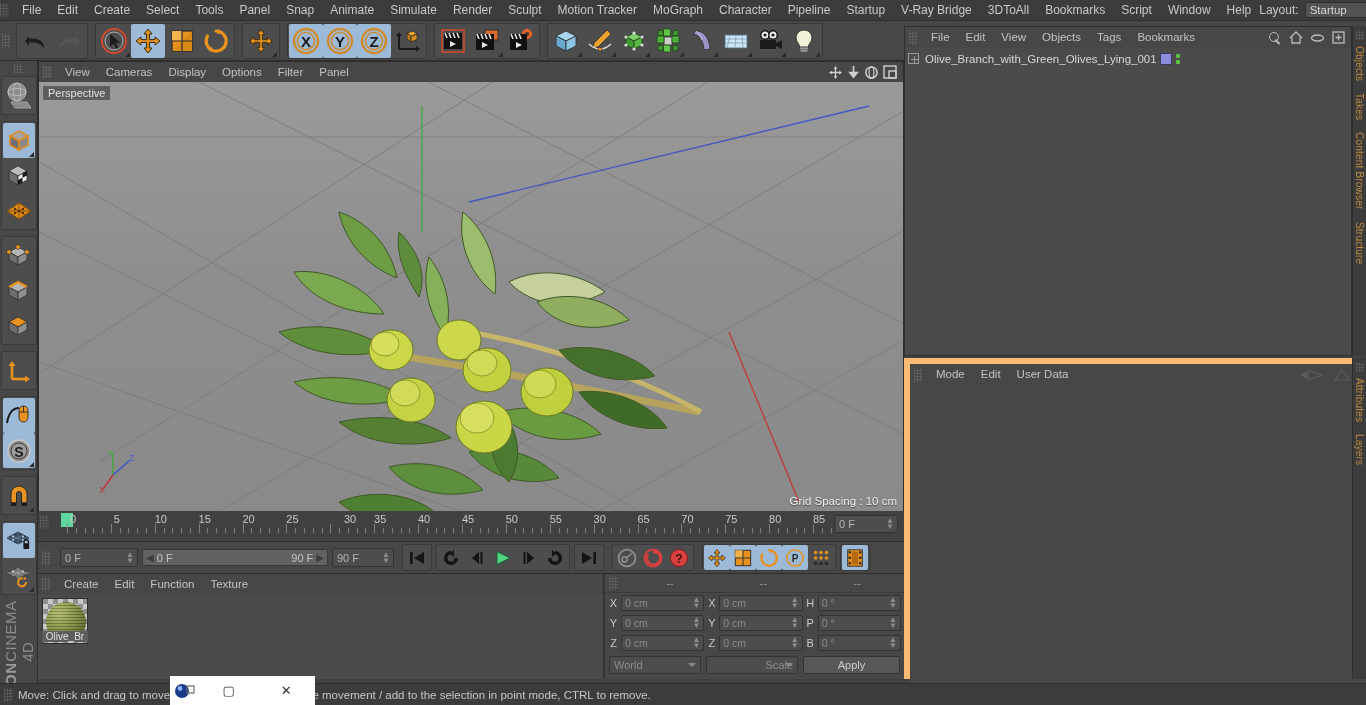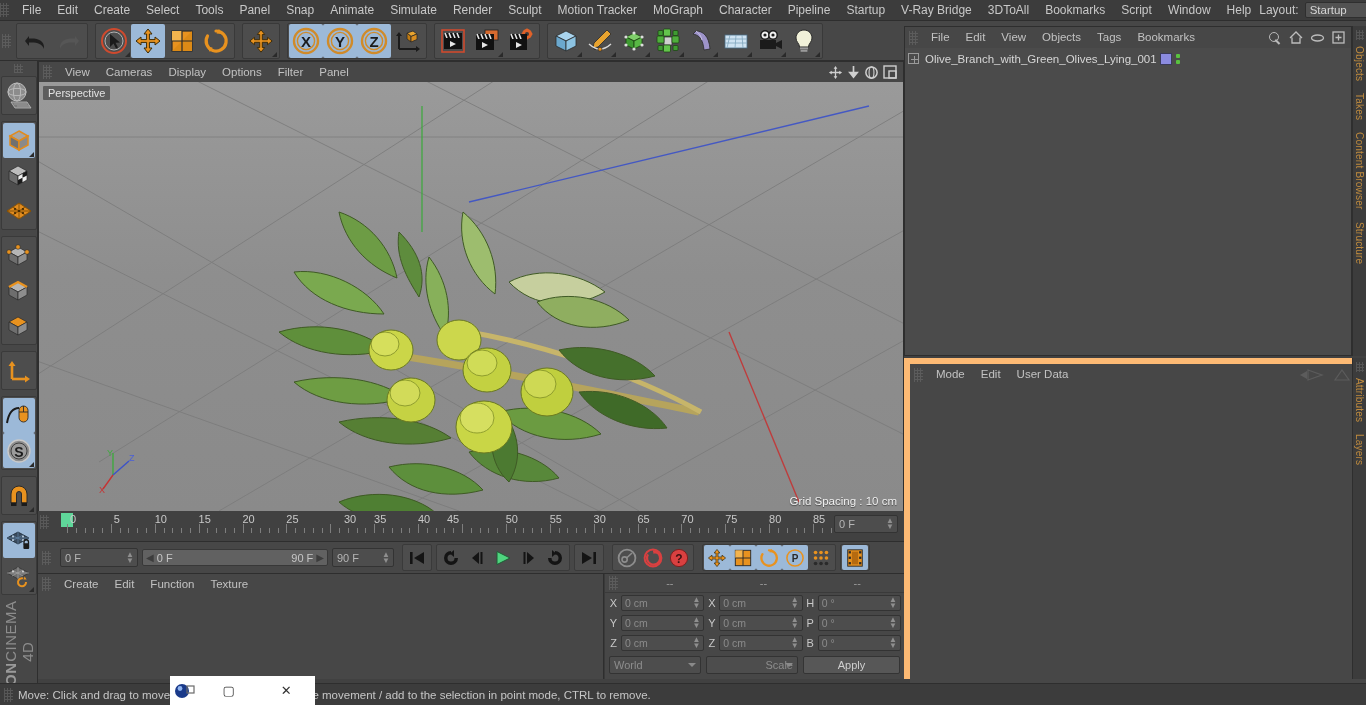--- a/index.html
+++ b/index.html
@@ -851,21 +851,21 @@
         <div class="tl-tick" style="left: 806px; height: 9px;"></div>
         <div class="tl-num" style="left: 22px;">0</div>
         <div class="tl-num" style="left: 65.8889px;">5</div>
         <div class="tl-num" style="left: 109.778px;">10</div>
         <div class="tl-num" style="left: 153.667px;">15</div>
         <div class="tl-num" style="left: 197.556px;">20</div>
         <div class="tl-num" style="left: 241.444px;">25</div>
         <div class="tl-num" style="left: 299px;">30</div>
         <div class="tl-num" style="left: 329.222px;">35</div>
         <div class="tl-num" style="left: 373.111px;">40</div>
-        <div class="tl-num" style="left: 402px;">45</div>
+        <div class="tl-num" style="left: 417px;">45</div>
         <div class="tl-num" style="left: 460.889px;">50</div>
         <div class="tl-num" style="left: 504.778px;">55</div>
         <div class="tl-num" style="left: 548.667px;">30</div>
         <div class="tl-num" style="left: 592.556px;">65</div>
         <div class="tl-num" style="left: 636.444px;">70</div>
         <div class="tl-num" style="left: 680.333px;">75</div>
         <div class="tl-num" style="left: 724.222px;">80</div>
         <div class="tl-num" style="left: 768.111px;">85</div>
         <div class="tl-num" style="left: 812px;">90</div>
       </div>
@@ -1030,20 +1030,28 @@
     </div>
   </div>
 
   <div class="mm">
     <div class="mm-menu menubar">
       <div class="grip" style="margin-left:4px;"></div>
       <div class="mi">Create</div>
       <div class="mi">Edit</div>
       <div class="mi">Function</div>
       <div class="mi">Texture</div>
+    </div>
+    <div class="mm-body">
+      <div class="mat">
+        <div class="mat-sw">
+          <div class="mat-ball"></div>
+        </div>
+        <span class="mat-name">Olive_Br</span>
+      </div>
     </div>
   </div>
 
   <div class="coord">
     <div class="coord-hdr">
       <div class="grip" style="margin-left:4px;flex:0 0 9px;"></div>
       <span>--</span>
       <span>--</span>
       <span>--</span>
     </div>

